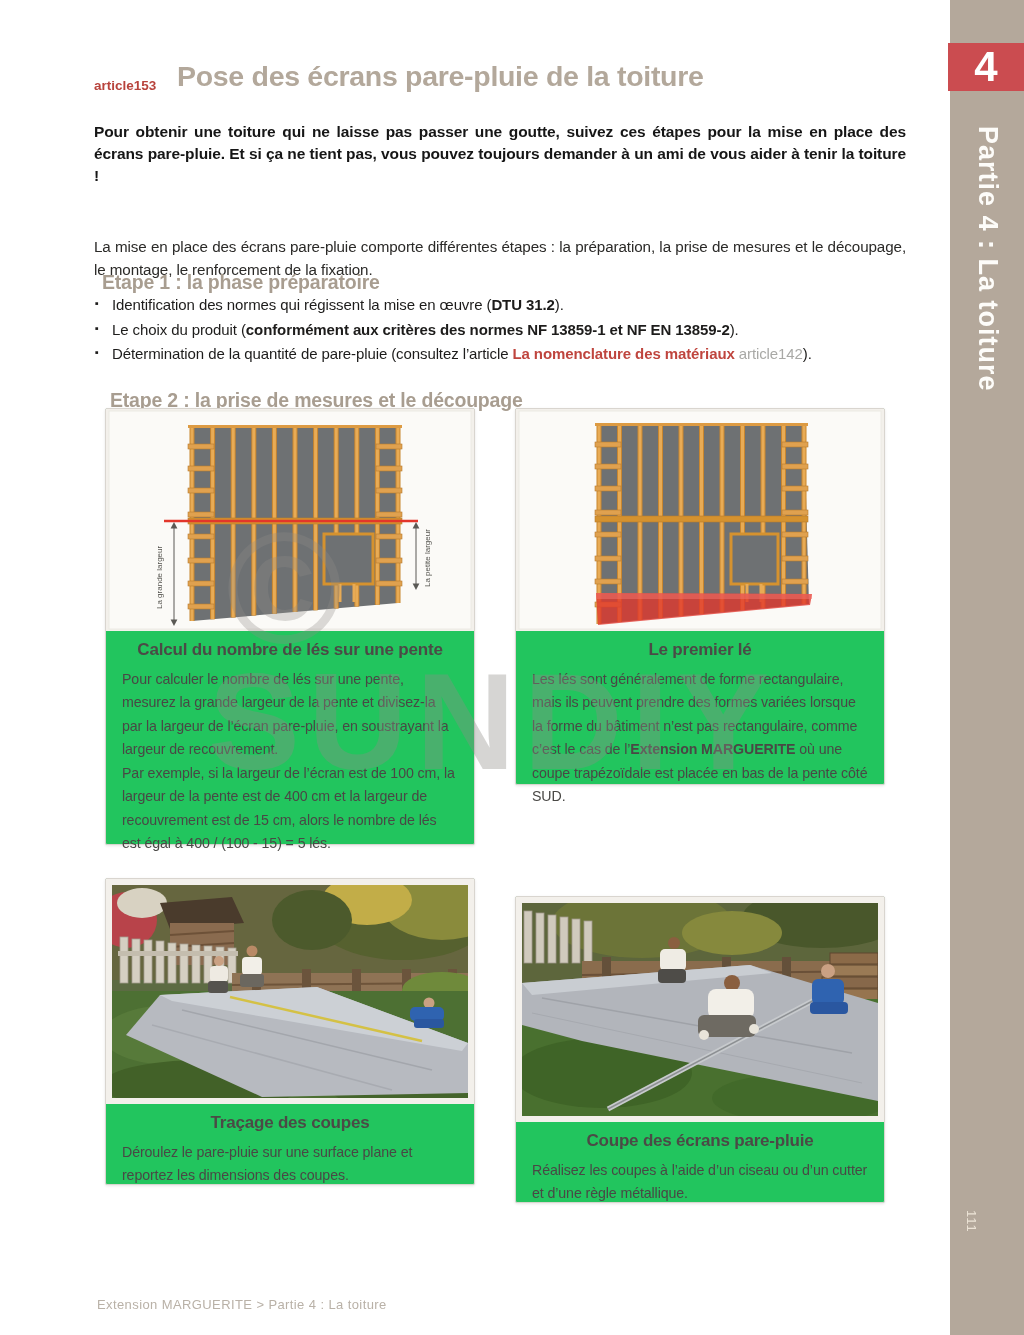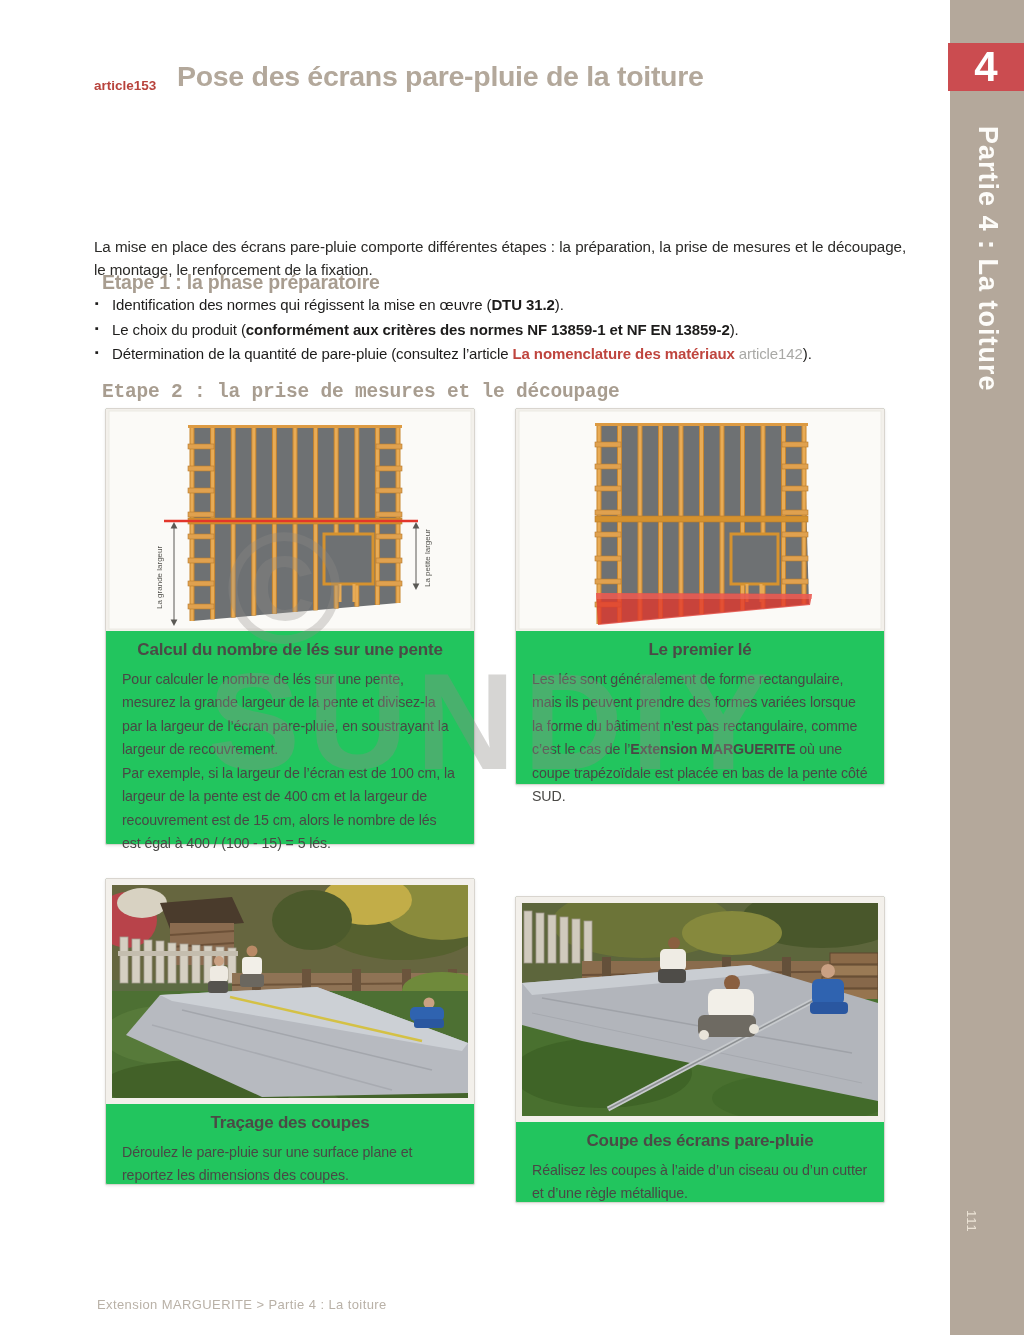--- a/index.html
+++ b/index.html
@@ -81,36 +81,37 @@
   <div class="side-band"></div>
   <div class="side-tab">
     <span>4</span>
   </div>
   <div class="side-title">Partie 4 : La toiture</div>
   <div class="side-pagenum">111</div>
 
   <div class="article-tag">article153</div>
   <h1 class="page-title" style="margin:0;">Pose des écrans pare-pluie de la toiture</h1>
 
+  <p class="intro">Pour obtenir une toiture qui ne laisse pas passer une goutte, suivez ces étapes pour la mise en place des écrans pare-pluie. Et si ça ne tient pas, vous pouvez toujours demander à un ami de vous aider à tenir la toiture !</p>
   <p class="para1">La mise en place des écrans pare-pluie comporte différentes étapes : la préparation, la prise de mesures et le découpage, le montage, le renforcement de la fixation.</p>
 
   <h2 class="etape etape1" style="margin:8px;">Etape 1 : la phase préparatoire</h2>
   <div class="bullets">
     <div class="bullet">
       <span>Identification des normes qui régissent la mise en œuvre (</span><b>DTU 31.2</b><span>).</span>
     </div>
     <div class="bullet">
       <span>Le choix du produit (</span><b>conformément aux critères des normes NF 13859-1 et NF EN 13859-2</b><span>).</span>
     </div>
     <div class="bullet">
       <span>Détermination de la quantité de pare-pluie (consultez l’article </span><span class="xref">La nomenclature des matériaux</span><span class="refnum"> article142</span><span>).</span>
     </div>
   </div>
 
-  <h2 class="etape etape2" style="margin:8px;font-family:Liberation Mono, monospace;">Etape 2 : la prise de mesures et le découpage</h2>
+  <h2 class="etape etape2" style="margin:16px;">Etape 2 : la prise de mesures et le découpage</h2>
 
   <div class="card card-calc">
     <div class="imgarea">
       <svg id="diag1" width="368" height="222" viewBox="0 0 368 222">
         <rect x="3" y="2" width="362" height="218" fill="#fbfaf7" stroke="#eceae4"></rect>
         <g id="diag1-frame">
             <polygon points="86,17 292,16 292,194 86,212" fill="#6e7173"></polygon>
             <line x1="86" y1="17" x2="86" y2="212" stroke="#c8862f" stroke-width="5"></line>
             <line x1="86" y1="17" x2="86" y2="212" stroke="#e8ab55" stroke-width="3"></line>
             <line x1="106.6" y1="16.9" x2="106.6" y2="210.2" stroke="#c8862f" stroke-width="5"></line>

